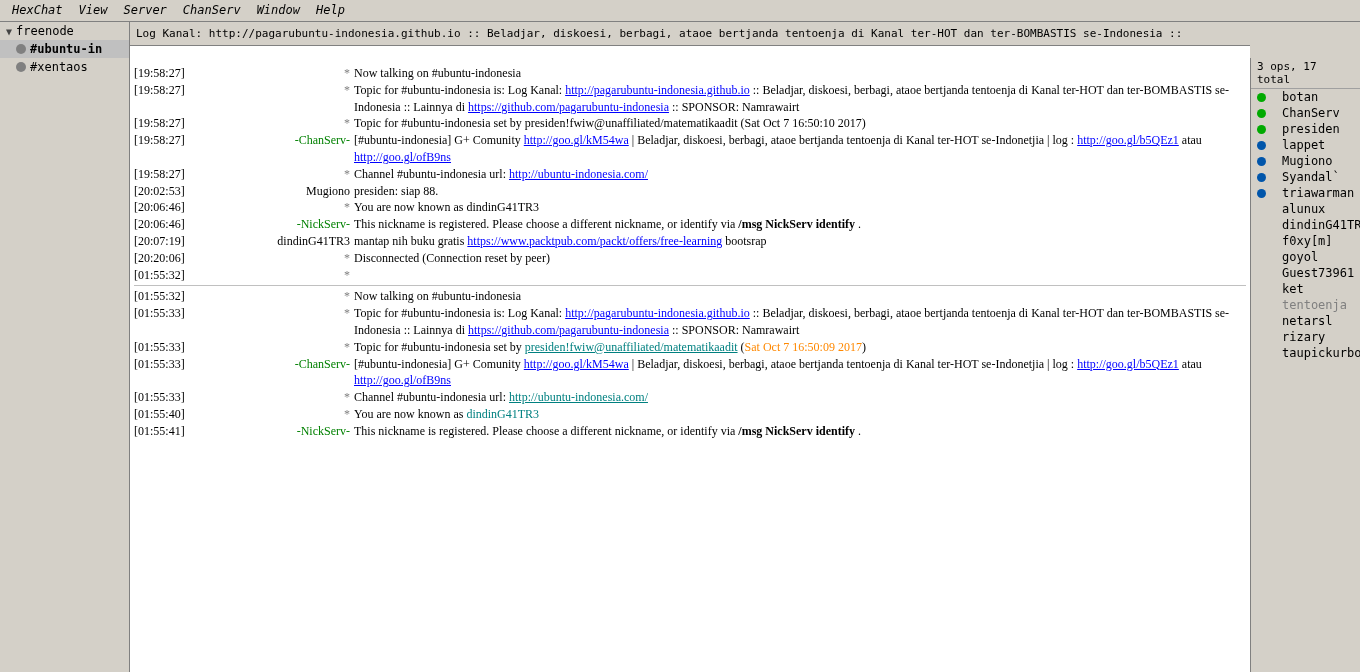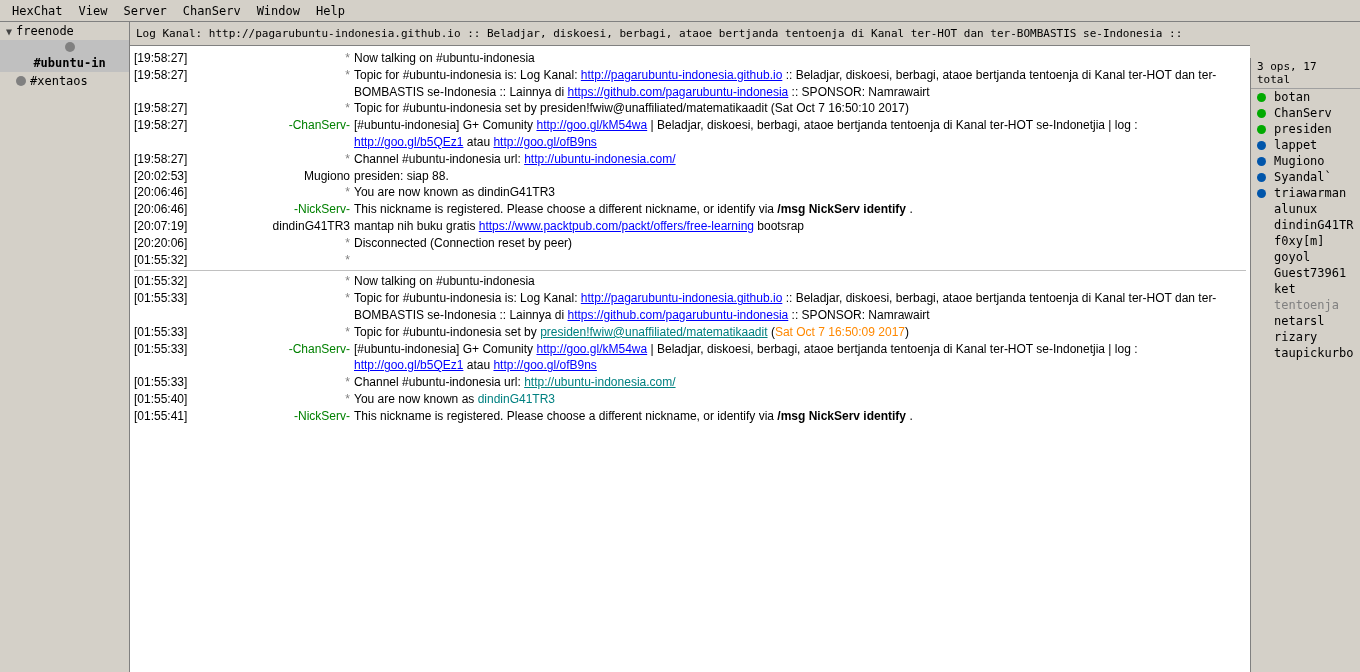--- a/index.html
+++ b/index.html
@@ -12,24 +12,25 @@
       overflow: hidden;
       display: flex;
       flex-direction: column;
     }
 
     
     #menubar {
       background: #d4d0c8;
       border-bottom: 1px solid #808080;
       display: flex;
-      align-items: flex-start;
+      align-items: flex-end;
       padding: 2px 4px;
       height: 22px;
       flex-shrink: 0;
+      font-style: italic;
     }
     .menu-item {
       padding: 2px 8px;
       cursor: pointer;
       font-size: 12px;
     }
 
     
     #main {
       display: flex;
@@ -58,21 +59,20 @@
       display: flex;
       align-items: center;
       padding: 2px 6px 2px 16px;
       cursor: pointer;
       font-size: 12px;
       gap: 4px;
     }
     .channel-item.active {
       background: #c0c0c0;
       font-weight: bold;
-      flex-direction: column;
     }
     .dot {
       width: 10px;
       height: 10px;
       border-radius: 50%;
       flex-shrink: 0;
       background: #808080;
     }
     .check-icon {
       font-size: 10px;
@@ -98,22 +98,22 @@
       align-items: center;
       flex-shrink: 0;
       overflow: hidden;
       white-space: nowrap;
     }
 
     #chat-area {
       flex: 1;
       background: #ffffff;
       overflow-y: auto;
-      padding: 4px 4px;
-      font-family: Liberation Sans, sans-serif;
+      padding: 19px 4px;
+      font-family: Liberation Serif, serif;
       font-size: 12px;
       line-height: 1.4;
     }
 
     .chat-line {
       display: flex;
       gap: 0;
       min-height: 16px;
     }
     .chat-line .timestamp {
@@ -158,21 +158,21 @@
       padding: 2px 6px;
       font-size: 11px;
       background: #d4d0c8;
       border-bottom: 1px solid #a0a0a0;
     }
     .user-item {
       display: flex;
       align-items: center;
       padding: 1px 6px;
       font-size: 12px;
-      gap: 8px;
+      gap: 16px;
       cursor: pointer;
     }
     .user-dot-green { width: 9px; height: 9px; border-radius: 50%; background: #00aa00; flex-shrink: 0; }
     .user-dot-blue { width: 9px; height: 9px; border-radius: 50%; background: #0055aa; flex-shrink: 0; }
     .user-dot-none { width: 9px; height: 9px; flex-shrink: 0; }
   </style>
 </head>
 <body>
 
 <div id="menubar">

